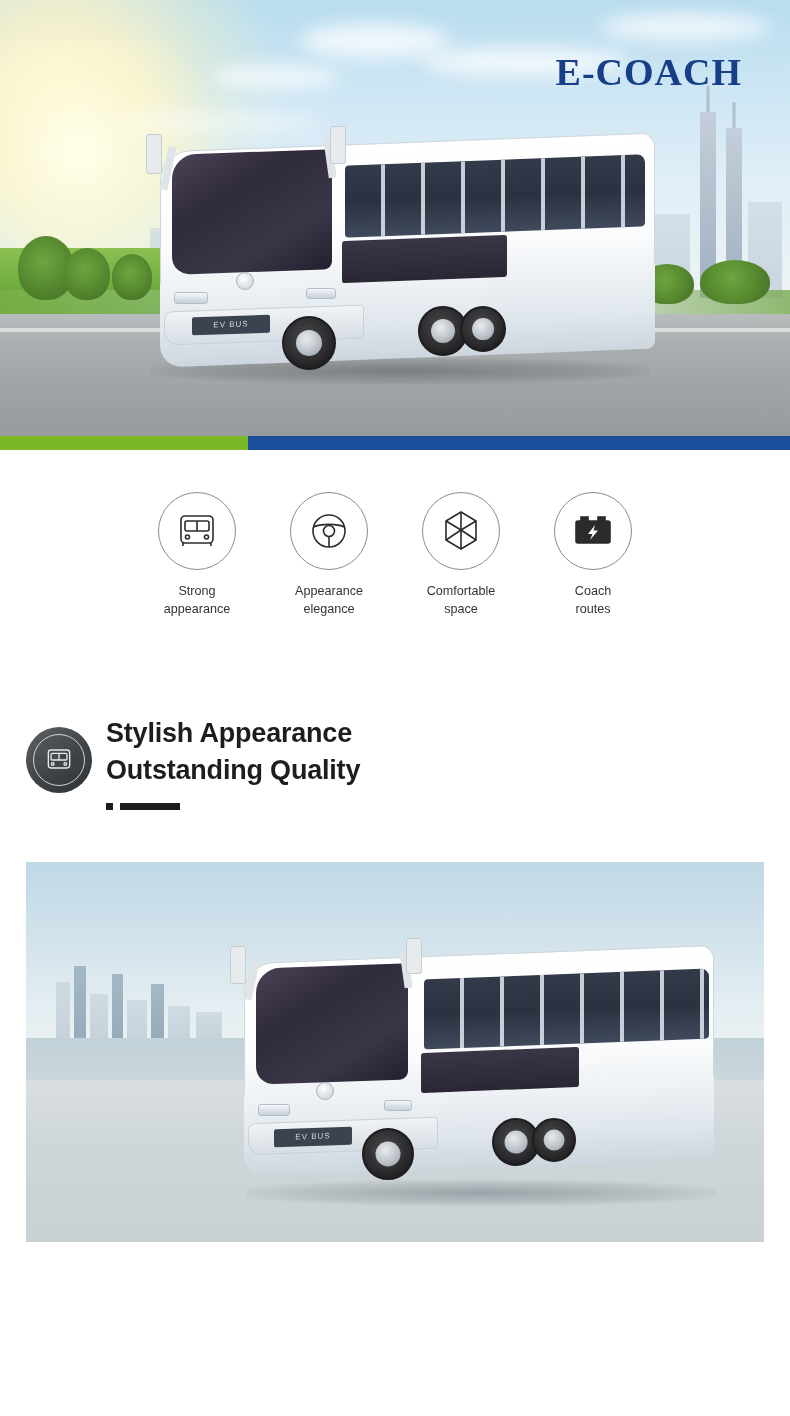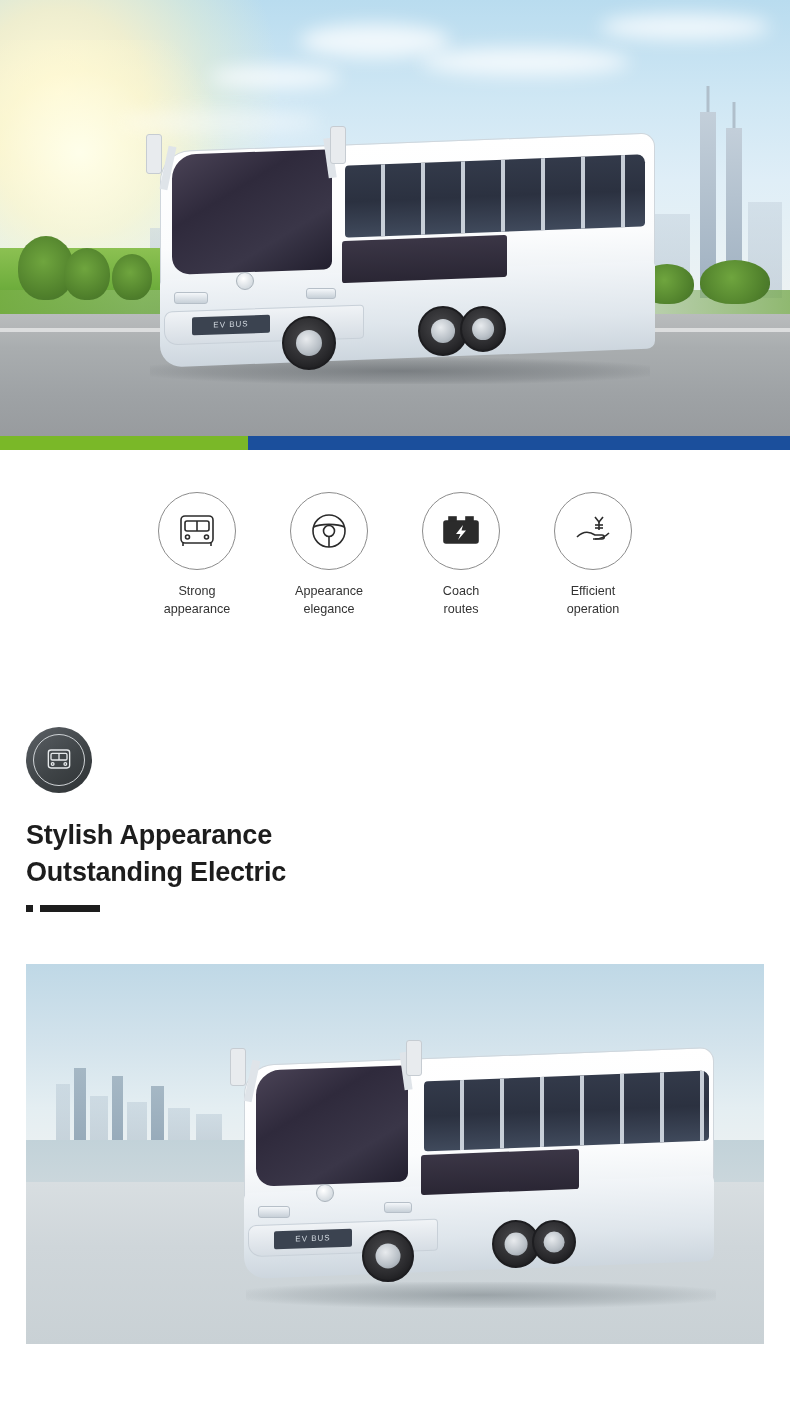--- a/index.html
+++ b/index.html
@@ -245,22 +245,21 @@
     color:#333;
     line-height:1.45;
   }
 
   
   .section-head {
     margin-top:94px;
     padding-left:26px;
     display:flex;
     align-items:flex-start;
-    gap:22px;
-    flex-direction:column;
+    gap:14px;
   }
   .head-badge {
     width:66px; height:66px;
     border-radius:50%;
     background:linear-gradient(145deg,#5c6166 0%,#3f4447 55%,#2e3234 100%);
     display:flex; align-items:center; justify-content:center;
     flex:0 0 66px;
     margin-top:14px;
   }
   .head-badge-inner {
@@ -372,20 +371,21 @@
           <div class="hub"></div>
         </div>
       <div class="wheel" style="left:288px; top:186px; width:50px; height:50px;">
           <div class="hub"></div>
         </div>
       <div class="wheel" style="left:330px; top:186px; width:46px; height:46px;">
           <div class="hub"></div>
         </div>
     </div>
 
+    <div class="hero-title">E-COACH</div>
 
     <div class="hero-bottombar">
       <div class="bar-green"></div>
       <div class="bar-blue"></div>
     </div>
   </div>
 
 
   <div class="features">
 
@@ -415,70 +415,71 @@
           <line x1="21" y1="26.5" x2="21" y2="37"></line>
           <path d="M5.6 17 C12 13.5, 30 13.5, 36.4 17"></path>
         </svg>
       </div>
       <div class="feature-label">
         <span>Appearance</span><br>
         <span>elegance</span>
       </div>
     </div>
 
+    <div class="feature">
+      <div class="feature-circle">
+        <svg width="40" height="44" viewBox="0 0 40 44" fill="none" stroke="#2b2b2b" stroke-width="1.6">
+          <polygon points="20,3 35,12 35,31 20,40 5,31 5,12"></polygon>
+          <line x1="20" y1="3" x2="20" y2="21"></line>
+          <line x1="20" y1="21" x2="35" y2="12"></line>
+          <line x1="20" y1="21" x2="5" y2="12"></line>
+          <line x1="20" y1="21" x2="20" y2="40"></line>
+          <line x1="20" y1="21" x2="35" y2="31"></line>
+          <line x1="20" y1="21" x2="5" y2="31"></line>
+        </svg>
+      </div>
+      <div class="feature-label">
+        <span>Comfortable</span><br>
+        <span>space</span>
+      </div>
+    </div>
 
     <div class="feature">
       <div class="feature-circle">
         <svg width="44" height="36" viewBox="0 0 44 36" fill="none" stroke="#2b2b2b" stroke-width="1.6">
           <rect x="5" y="8" width="34" height="22" rx="2" fill="#2b2b2b" stroke="#2b2b2b"></rect>
           <rect x="10" y="4" width="7" height="4" fill="#2b2b2b"></rect>
           <rect x="27" y="4" width="7" height="4" fill="#2b2b2b"></rect>
           <polygon points="24,12 17,21 21.5,21 19,27 27,17.5 22.5,17.5" fill="#ffffff" stroke="none"></polygon>
         </svg>
       </div>
       <div class="feature-label">
         <span>Coach</span><br>
         <span>routes</span>
       </div>
     </div>
 
-    <div class="feature">
-      <div class="feature-circle">
-        <svg width="44" height="40" viewBox="0 0 44 40" fill="none" stroke="#2b2b2b" stroke-width="1.6">
-          <path d="M6 26 C12 20, 18 20, 24 24 L31 24 C34 24, 34 28, 31 28 L22 28"></path>
-          <path d="M24 28 C30 28, 34 26, 38 22"></path>
-          <path d="M24 6 L28 11 L32 6"></path>
-          <line x1="28" y1="11" x2="28" y2="19"></line>
-          <line x1="24" y1="14" x2="32" y2="14"></line>
-          <line x1="24" y1="17" x2="32" y2="17"></line>
-        </svg>
-      </div>
-      <div class="feature-label">
-        <span>Efficient</span><br>
-        <span>operation</span>
-      </div>
-    </div>
 
   </div>
 
   <div class="section-head">
     <div class="head-badge">
       <div class="head-badge-inner">
         <svg width="28" height="24" viewBox="0 0 42 36" fill="none" stroke="#e6e9eb" stroke-width="2">
           <rect x="5" y="3" width="32" height="27" rx="4"></rect>
           <rect x="9" y="8" width="24" height="10" rx="2"></rect>
           <line x1="21" y1="8" x2="21" y2="18"></line>
           <circle cx="11.5" cy="24" r="2"></circle>
           <circle cx="30.5" cy="24" r="2"></circle>
         </svg>
       </div>
     </div>
     <div class="head-texts">
       <div class="head-l1">Stylish Appearance</div>
-      <div class="head-l2">Outstanding Electric</div>
+      <div class="head-l2">Outstanding Quality</div>
       <div class="head-rule">
         <div class="rule-dot"></div>
         <div class="rule-bar"></div>
       </div>
     </div>
   </div>
 
   <div class="photo2">
     <div class="p2-sky"></div>
 

